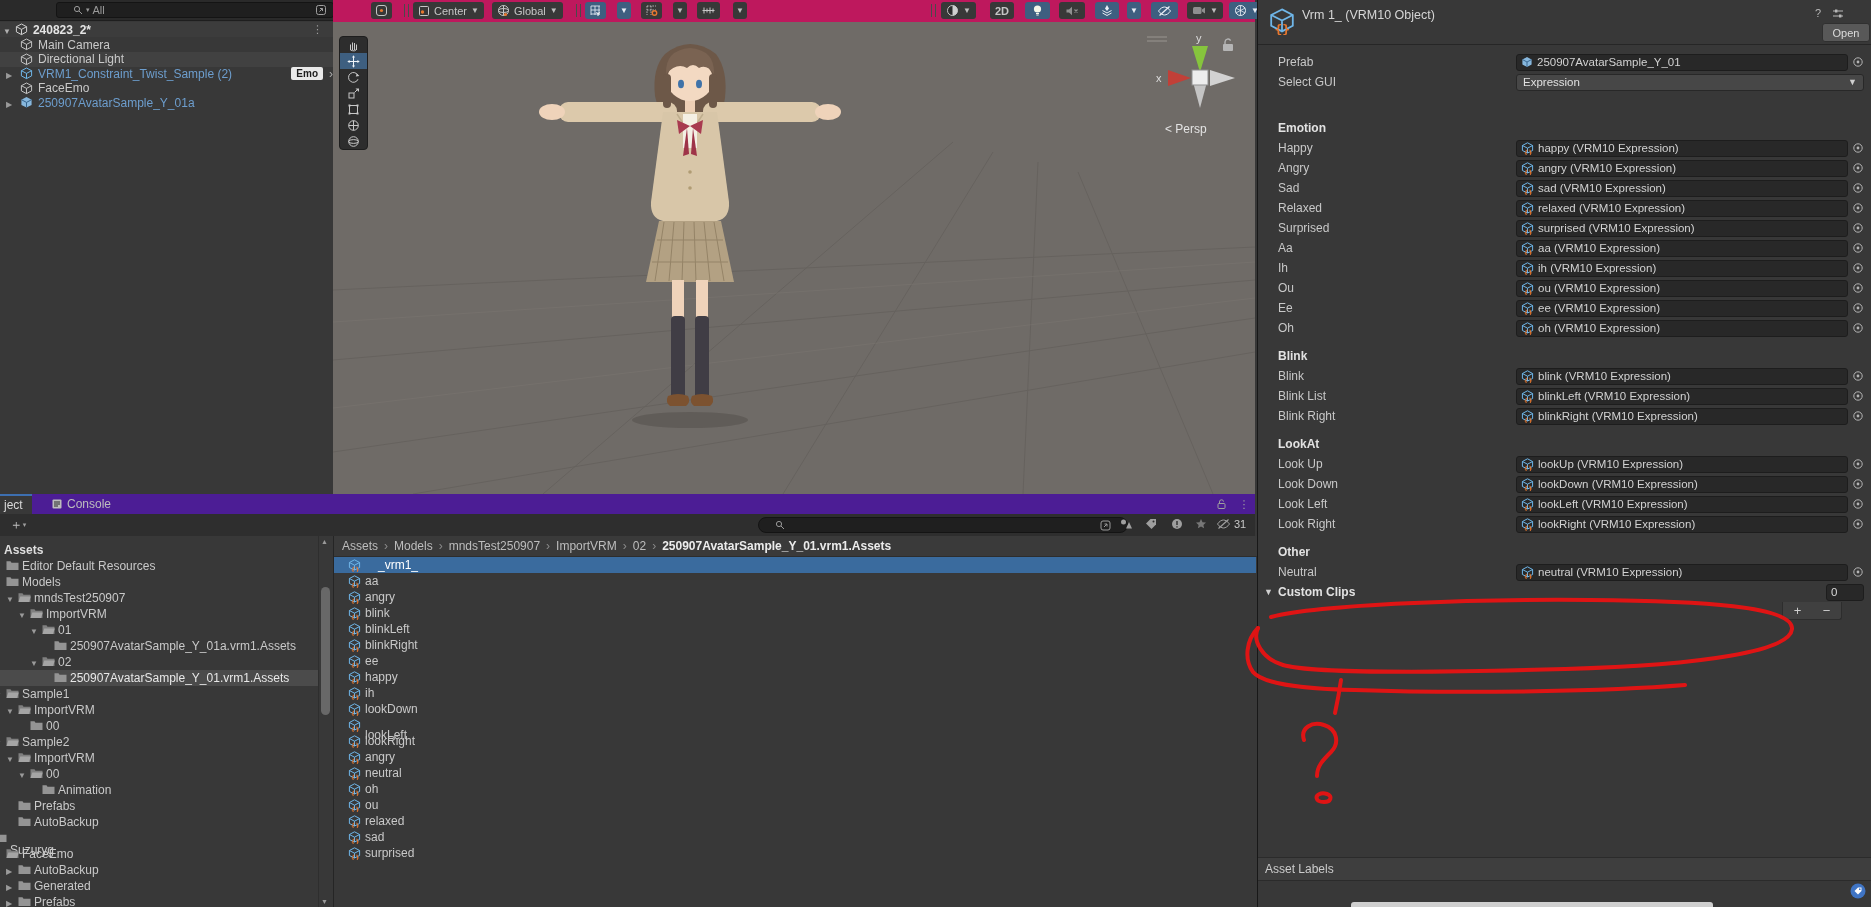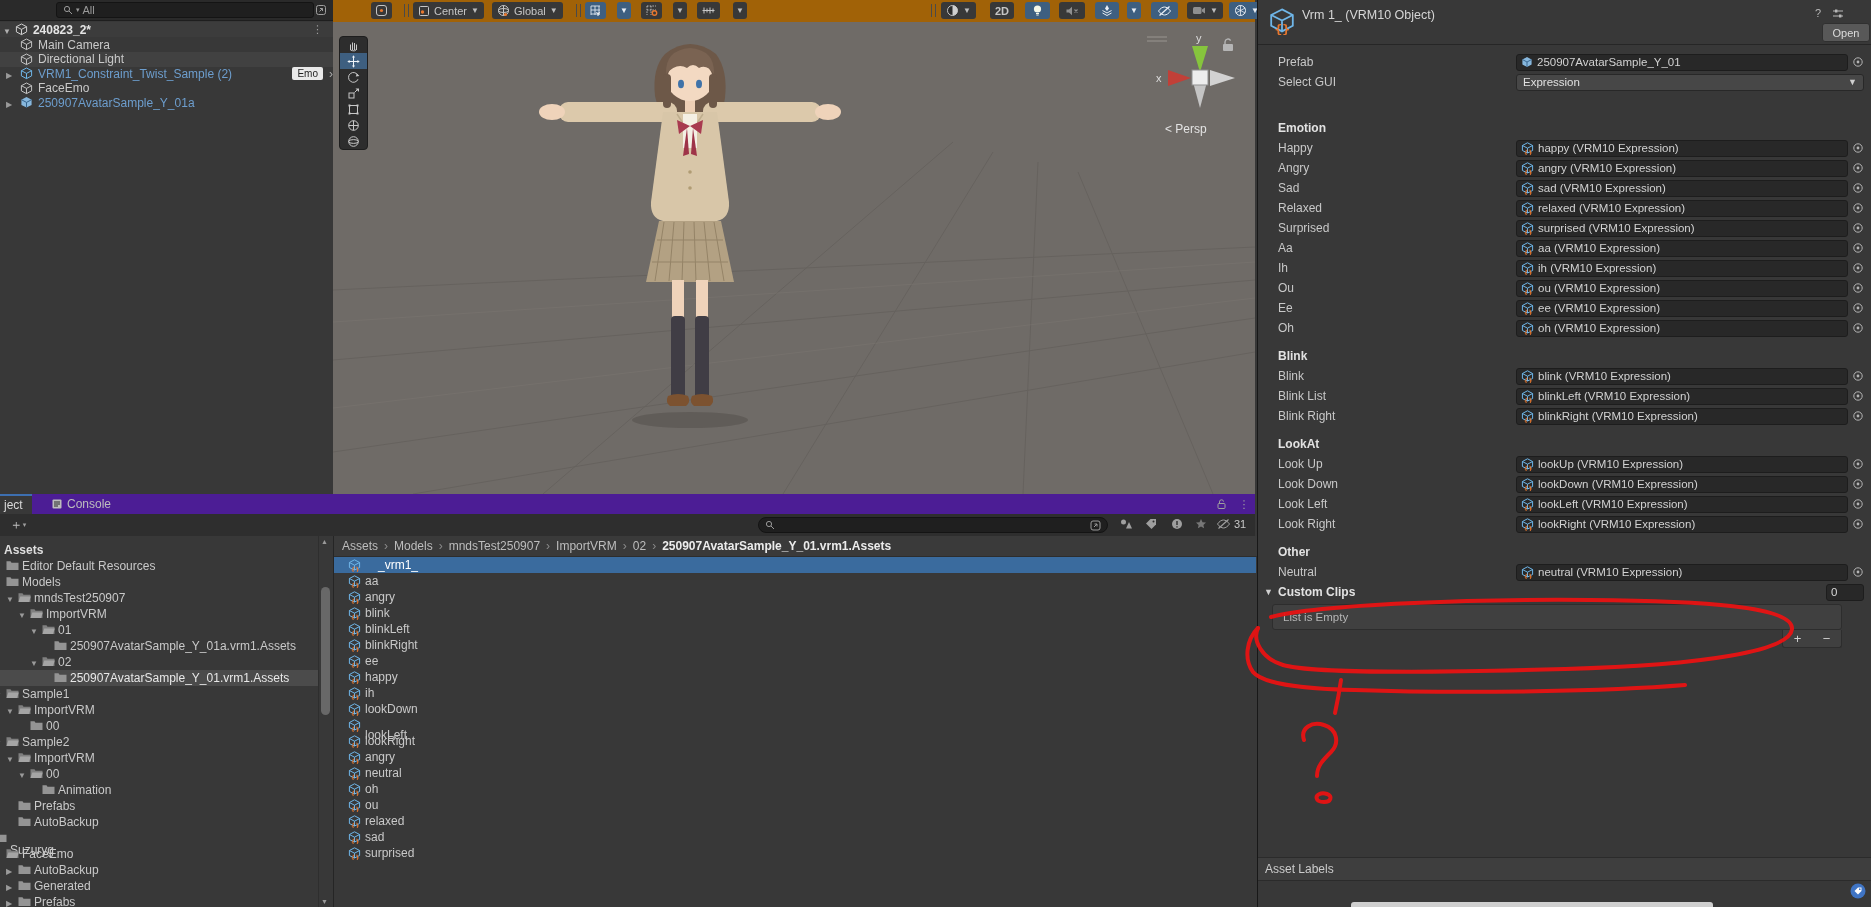--- a/index.html
+++ b/index.html
@@ -3,33 +3,33 @@
 <meta charset="utf-8">
 <style>
   html,body{margin:0;padding:0;background:#1e1e1e;}
   #app{position:relative;width:1871px;height:907px;overflow:hidden;background:#383838;
        font-family:"Liberation Sans",sans-serif;color:#c9c9c9;font-size:12px;}
   .abs{position:absolute;}
   
   #hier{left:0;top:0;width:333px;height:494px;background:#383838;border-right:1px solid #1c1c1c;}
   #hier-toolbar{left:0;top:0;width:333px;height:20px;background:#2a2a2a;border-bottom:1px solid #1e1e1e;}
   .searchfield{position:absolute;background:#1f1f1f;border:1px solid #141414;border-radius:3px;
-       display:flex;align-items:center;gap:3px;padding:0 6px;color:#9a9a9a;font-size:11px;}
+       display:flex;align-items:center;gap:3px;padding:0 16px;color:#9a9a9a;font-size:11px;}
   #hier-search{left:56px;top:2px;width:244px;height:14px;}
   .minibtn{position:absolute;width:16px;height:14px;display:flex;align-items:center;justify-content:center;color:#9f9f9f;}
   .hrow{position:absolute;left:0;width:333px;height:15px;display:flex;align-items:center;}
   .hrow .lbl{white-space:nowrap;overflow:hidden;}
   .scene-title{font-weight:bold;color:#e4e4e4;}
   .prefab-text{color:#6d9ece;}
-  .emo-badge{position:absolute;right:10px;background:#e9e9e9;color:#1d1d1d;font-weight:normal;
+  .emo-badge{position:absolute;right:10px;background:#e9e9e9;color:#1d1d1d;font-weight:bold;
        font-size:10px;border-radius:2px;padding:0 5px;line-height:13px;}
   .hchev{position:absolute;right:0;color:#a9a9a9;font-size:12px;}
   .kebab{color:#9f9f9f;letter-spacing:0;font-size:11px;}
   
-  #scene-toolbar{left:333px;top:0;width:922px;height:22px;background:#a16207;border-bottom:1px solid #1c1c1c;}
+  #scene-toolbar{left:333px;top:0;width:922px;height:22px;background:#be185d;border-bottom:1px solid #1c1c1c;}
   .stb{position:absolute;top:2px;height:17px;background:#383838;border-radius:3px;display:flex;
        align-items:center;gap:4px;padding:0 5px;color:#c6c6c6;font-size:11px;white-space:nowrap;}
   .stb.blue{background:#3e5f80;color:#e8eef5;}
   .stb .caret{font-size:8px;color:#bdbdbd;}
   .tsep{position:absolute;top:4px;width:3px;height:13px;border-left:1px solid #4a4a4a;border-right:1px solid #4a4a4a;}
   #viewport{left:333px;top:22px;width:922px;height:472px;background:#6f6b67;overflow:hidden;}
   #palette{position:absolute;left:6px;top:14px;width:27px;background:#2d2d2d;border:1px solid #1e1e1e;
        border-radius:4px;overflow:hidden;}
   .pbtn{width:27px;height:16px;display:flex;align-items:center;justify-content:center;}
   .pbtn.sel{background:#3e5f80;}
@@ -1326,23 +1326,20 @@
               </svg>
             </span>
           </div>
         </div>
 
       <div id="cc-row">
         <span id="cc-fold">▼</span>
         <span id="cc-label">Custom Clips</span>
         <span id="cc-size">0</span>
       </div>
-      <div id="cc-box">
-        <span>List is Empty</span>
-      </div>
       <div id="cc-footer">
         <span>+</span>
         <span>−</span>
       </div>
     </div>
 
     <div id="asset-labels">
       <span>Asset Labels</span>
     </div>
     <div class="abs" style="left:592px;top:883px;">

